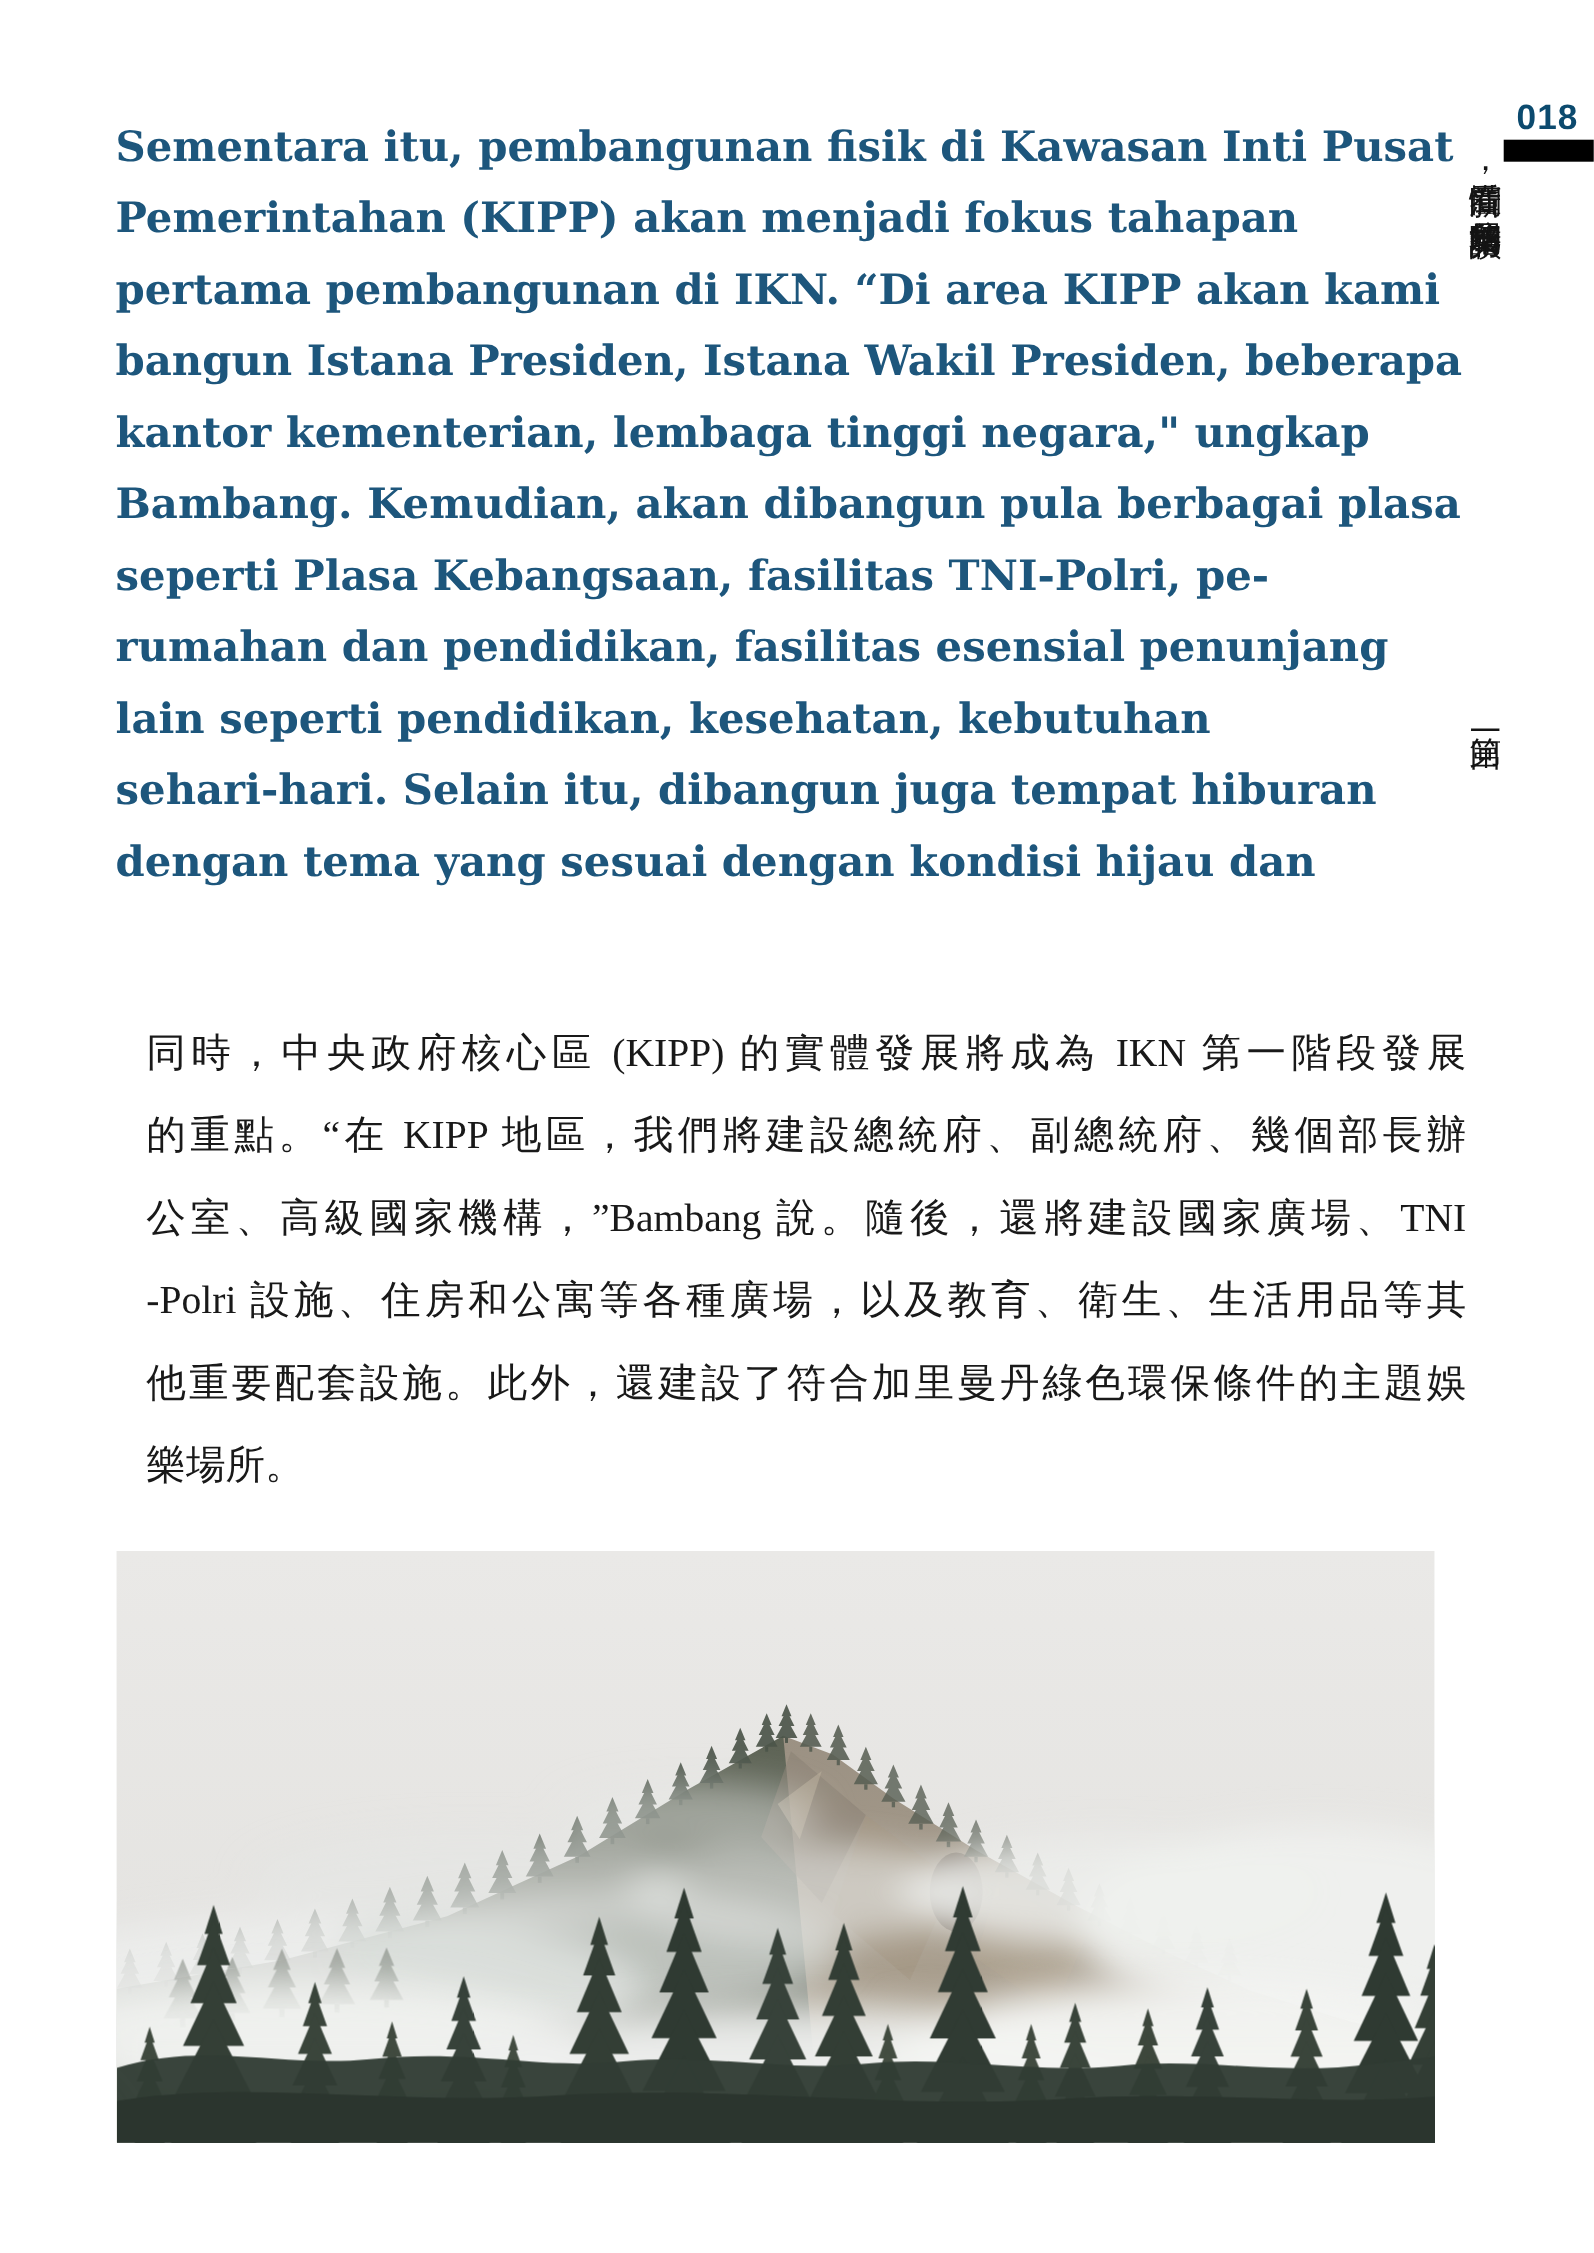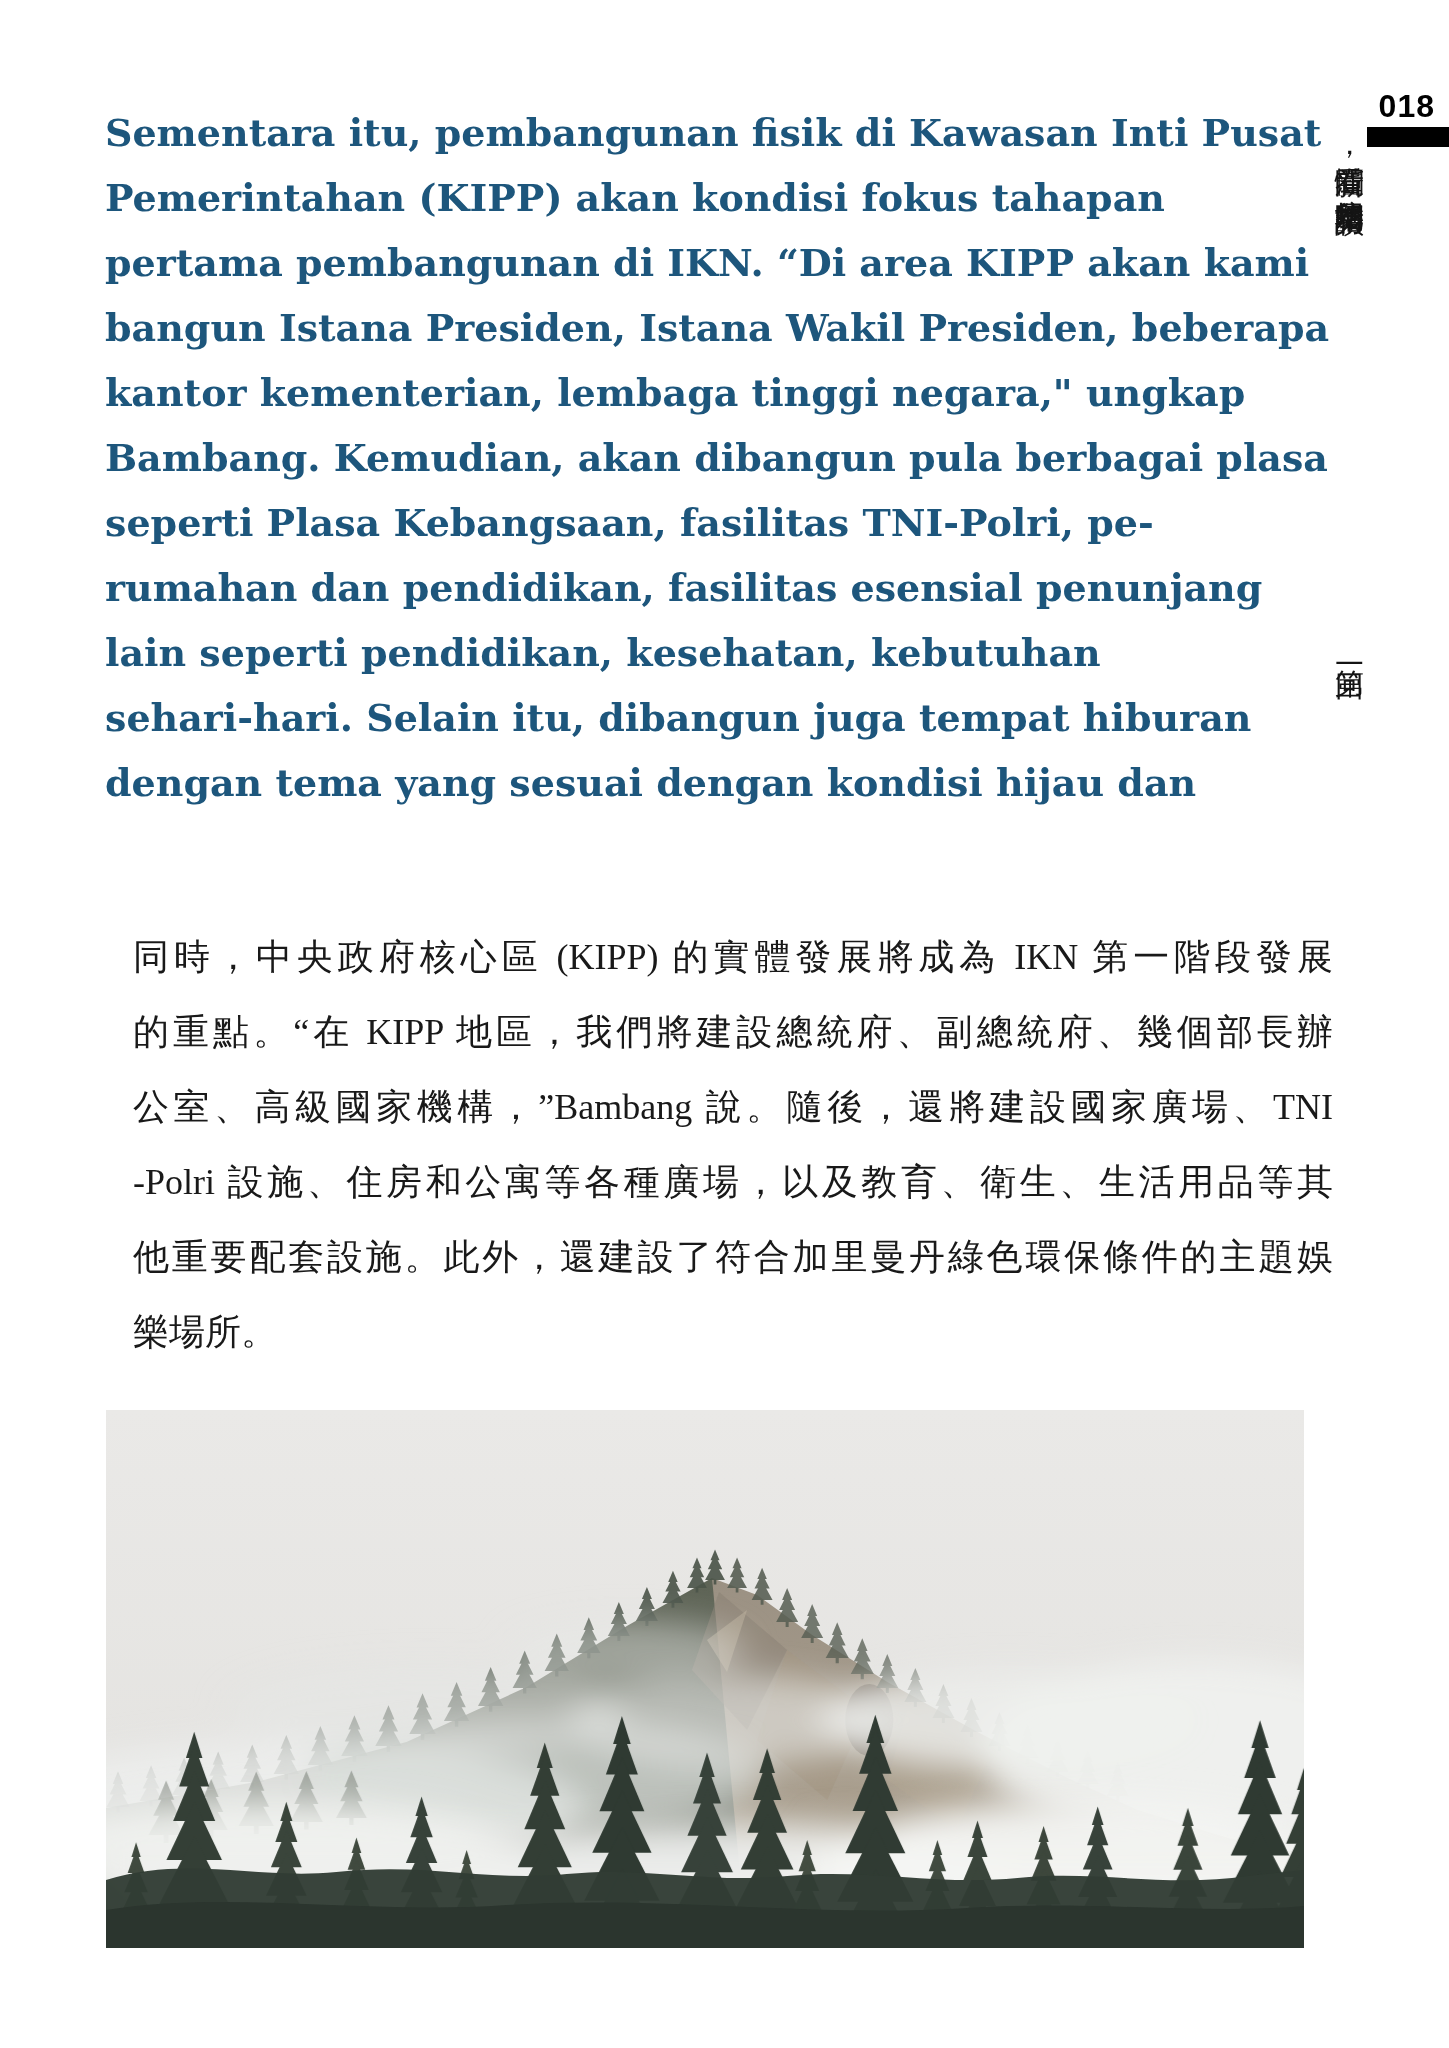--- a/index.html
+++ b/index.html
@@ -1,21 +1,21 @@
 <!DOCTYPE html>
 <html><head>
 <meta charset="utf-8">
 <style>
   html,body{margin:0;padding:0;background:#ffffff;}
   .page{position:relative;width:1449px;height:2048px;background:#ffffff;overflow:hidden;
         font-family:"Liberation Sans",sans-serif;}
 
   
   .page-number{position:absolute;top:88px;right:14px;font-family:"Liberation Sans",sans-serif;
-               font-weight:bold;font-size:32px;color:#000000;letter-spacing:1px;}
+               font-weight:bold;font-size:32px;color:#0c4a6e;letter-spacing:1px;}
   .header-bar{position:absolute;top:127px;left:1367px;right:0;height:20px;background:#000000;}
 
   
   .v-text{position:absolute;right:79px;writing-mode:vertical-rl;text-orientation:mixed;
           font-family:"Liberation Serif",serif;font-size:29px;color:#141414;letter-spacing:1px;}
   .v-title{top:143px;}
   .v-chapter{top:647px;letter-spacing:2px;}
 
   
   .id-par{position:absolute;left:105px;top:100px;width:905px;color:#1d567c;
@@ -40,21 +40,21 @@
 <div class="page">
 
   <div class="page-number">018</div>
   <div class="header-bar"></div>
 
   <div class="v-text v-title">看懂新聞，培養印尼語閱讀力</div>
   <div class="v-text v-chapter">第一回</div>
 
   <div class="id-par">
     <div class="id-line">Sementara itu, pembangunan fisik di Kawasan Inti Pusat</div>
-    <div class="id-line">Pemerintahan (KIPP) akan kondisi fokus tahapan</div>
+    <div class="id-line">Pemerintahan (KIPP) akan menjadi fokus tahapan</div>
     <div class="id-line">pertama pembangunan di IKN. “Di area KIPP akan kami</div>
     <div class="id-line">bangun Istana Presiden, Istana Wakil Presiden, beberapa</div>
     <div class="id-line">kantor kementerian, lembaga tinggi negara," ungkap</div>
     <div class="id-line">Bambang. Kemudian, akan dibangun pula berbagai plasa</div>
     <div class="id-line">seperti Plasa Kebangsaan, fasilitas TNI-Polri, pe-</div>
     <div class="id-line">rumahan dan pendidikan, fasilitas esensial penunjang</div>
     <div class="id-line">lain seperti pendidikan, kesehatan, kebutuhan</div>
     <div class="id-line">sehari-hari. Selain itu, dibangun juga tempat hiburan</div>
     <div class="id-line">dengan tema yang sesuai dengan kondisi hijau dan</div>
   </div>

